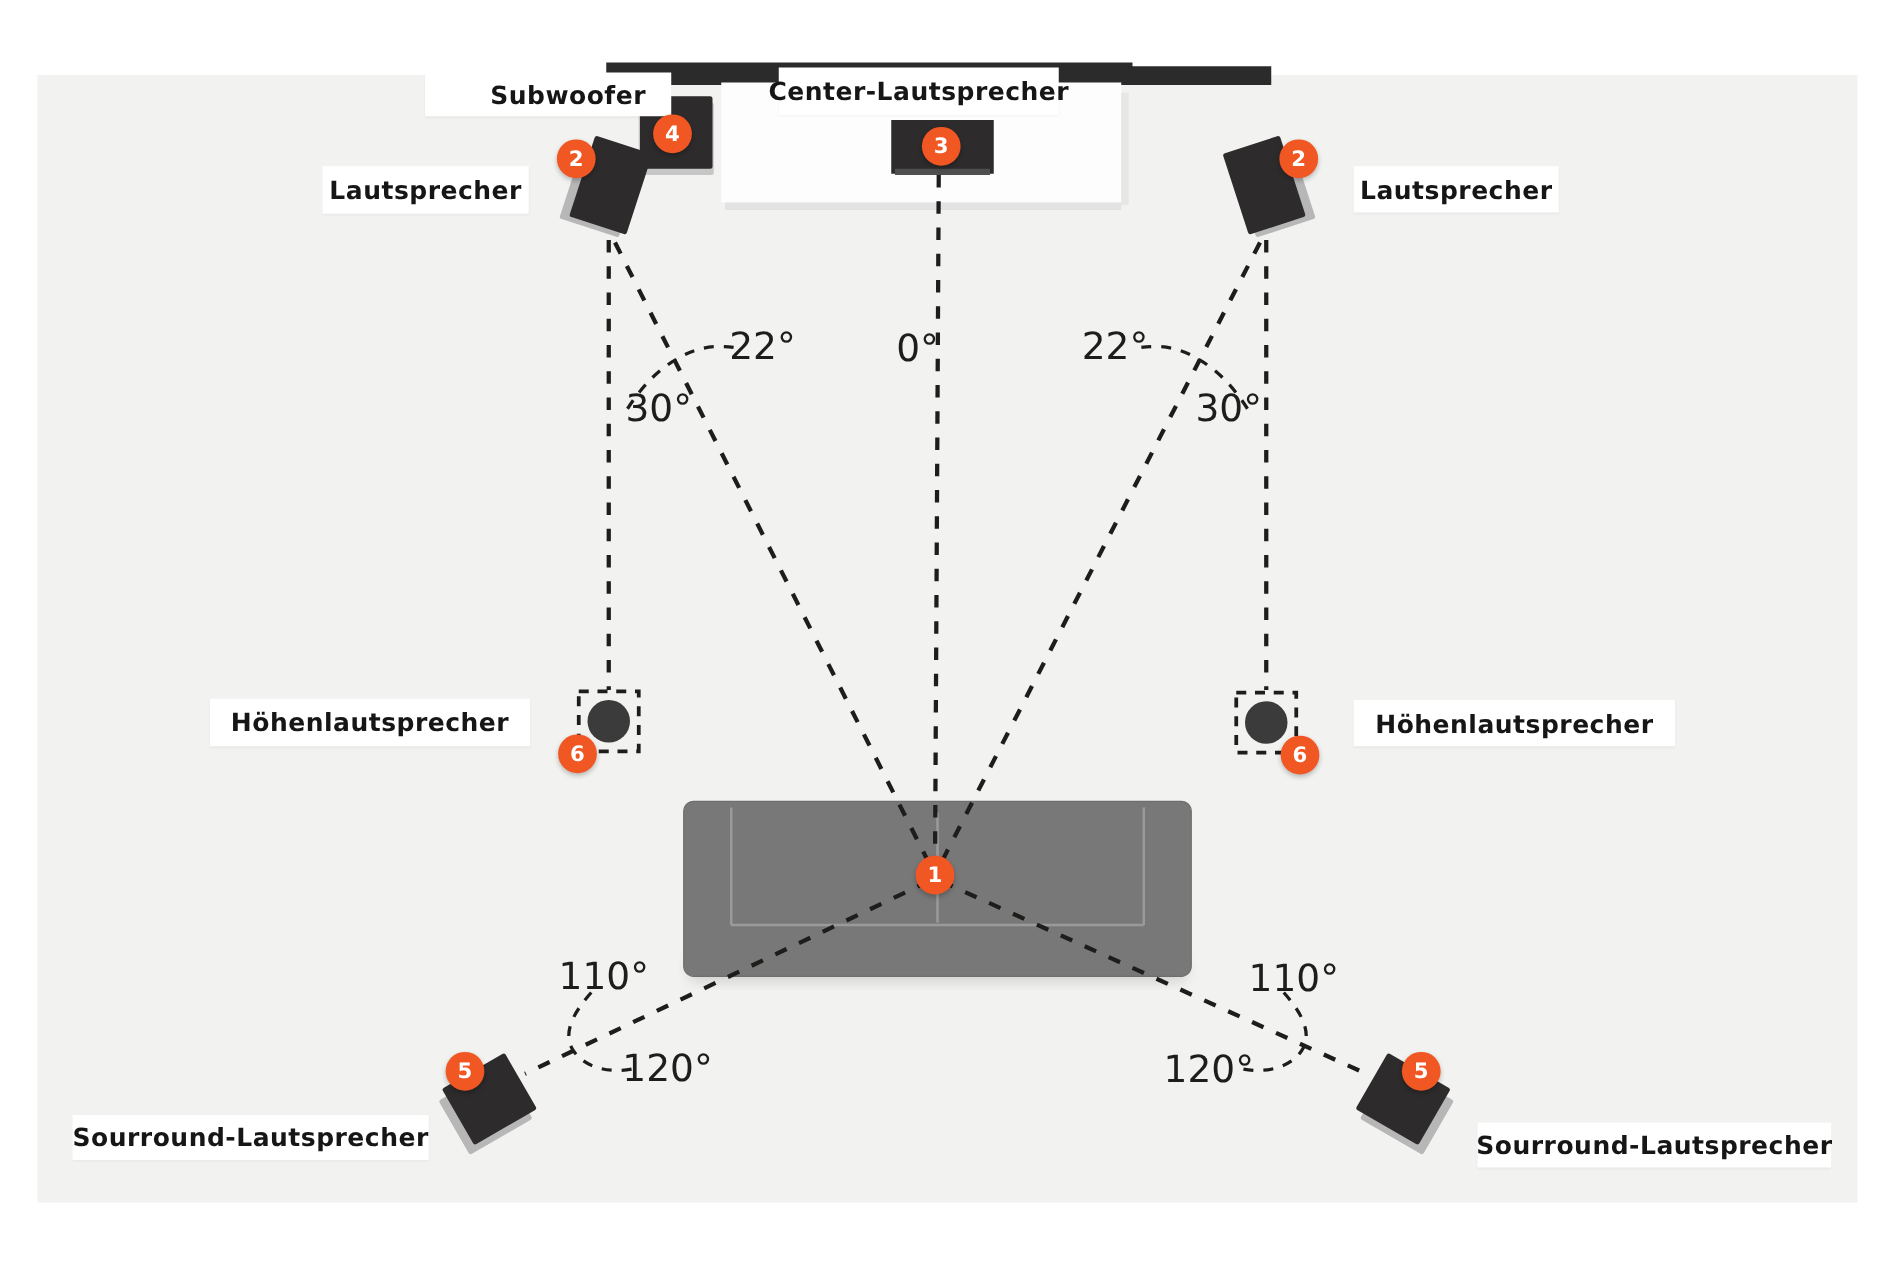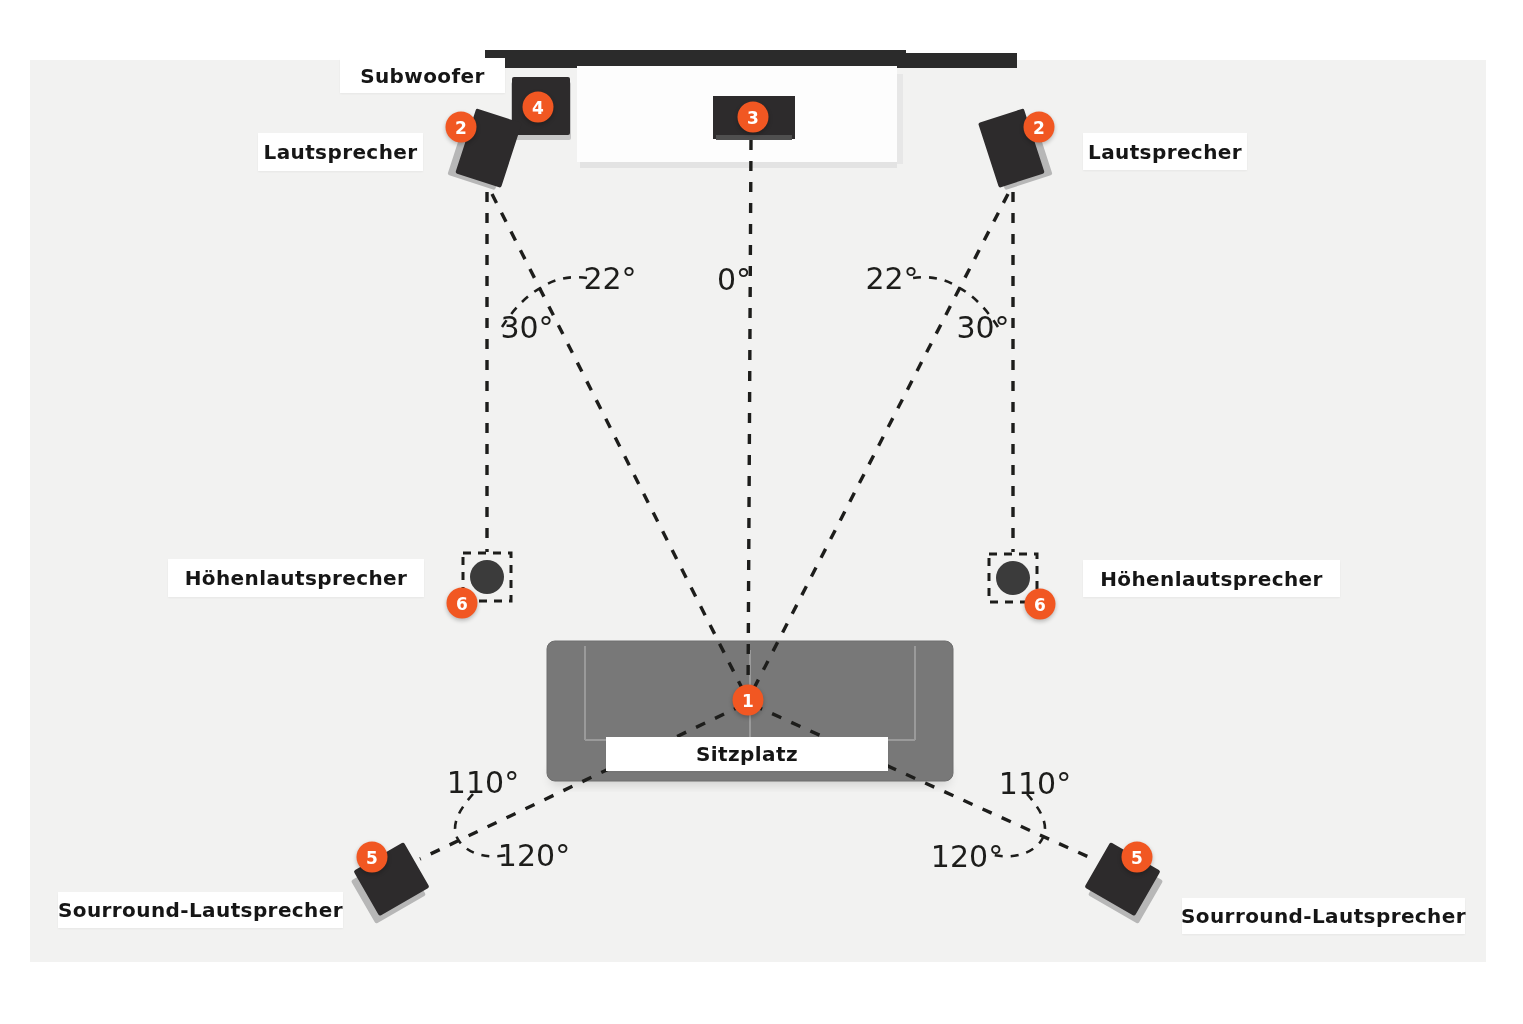--- a/index.html
+++ b/index.html
@@ -109,44 +109,44 @@
       <rect x="-36" y="-20" width="58" height="50" rx="2" fill="var(--speaker_base)"></rect>
       <rect x="-29" y="-27" width="58" height="52" rx="2" fill="var(--speaker)"></rect>
     </g>
 
     <g transform="translate(1122,880) rotate(30)">
       <rect x="-22" y="-20" width="58" height="50" rx="2" fill="var(--speaker_base)"></rect>
       <rect x="-29" y="-27" width="58" height="52" rx="2" fill="var(--speaker)"></rect>
     </g>
   </svg>
 
-  <div class="box-label" style="left:340px;top:58px;width:165px;height:35px;">
+  <div class="box-label" style="left:340px;top:58px;width:165px;height:35px;padding-left:32px;">
       <span>Subwoofer</span>
     </div>
 
+  <div class="box-label" style="left:623px;top:54px;width:224px;height:38px;">
+      <span>Center-Lautsprecher</span>
+    </div>
 
   <div class="box-label" style="left:258px;top:133px;width:165px;height:38px;">
       <span>Lautsprecher</span>
     </div>
 
   <div class="box-label" style="left:1083px;top:133px;width:164px;height:37px;">
       <span>Lautsprecher</span>
     </div>
 
   <div class="box-label" style="left:168px;top:559px;width:256px;height:38px;">
       <span>Höhenlautsprecher</span>
     </div>
 
   <div class="box-label" style="left:1083px;top:560px;width:257px;height:37px;">
       <span>Höhenlautsprecher</span>
     </div>
 
-  <div class="box-label" style="left:606px;top:737px;width:282px;height:34px;">
-      <span>Sitzplatz</span>
-    </div>
 
   <div class="box-label" style="left:58px;top:892px;width:285px;height:36px;">
       <span>Sourround-Lautsprecher</span>
     </div>
 
   <div class="box-label" style="left:1182px;top:898px;width:283px;height:36px;">
       <span>Sourround-Lautsprecher</span>
     </div>
 
   <div class="angle" style="left:610px;top:278px;">22°</div>

